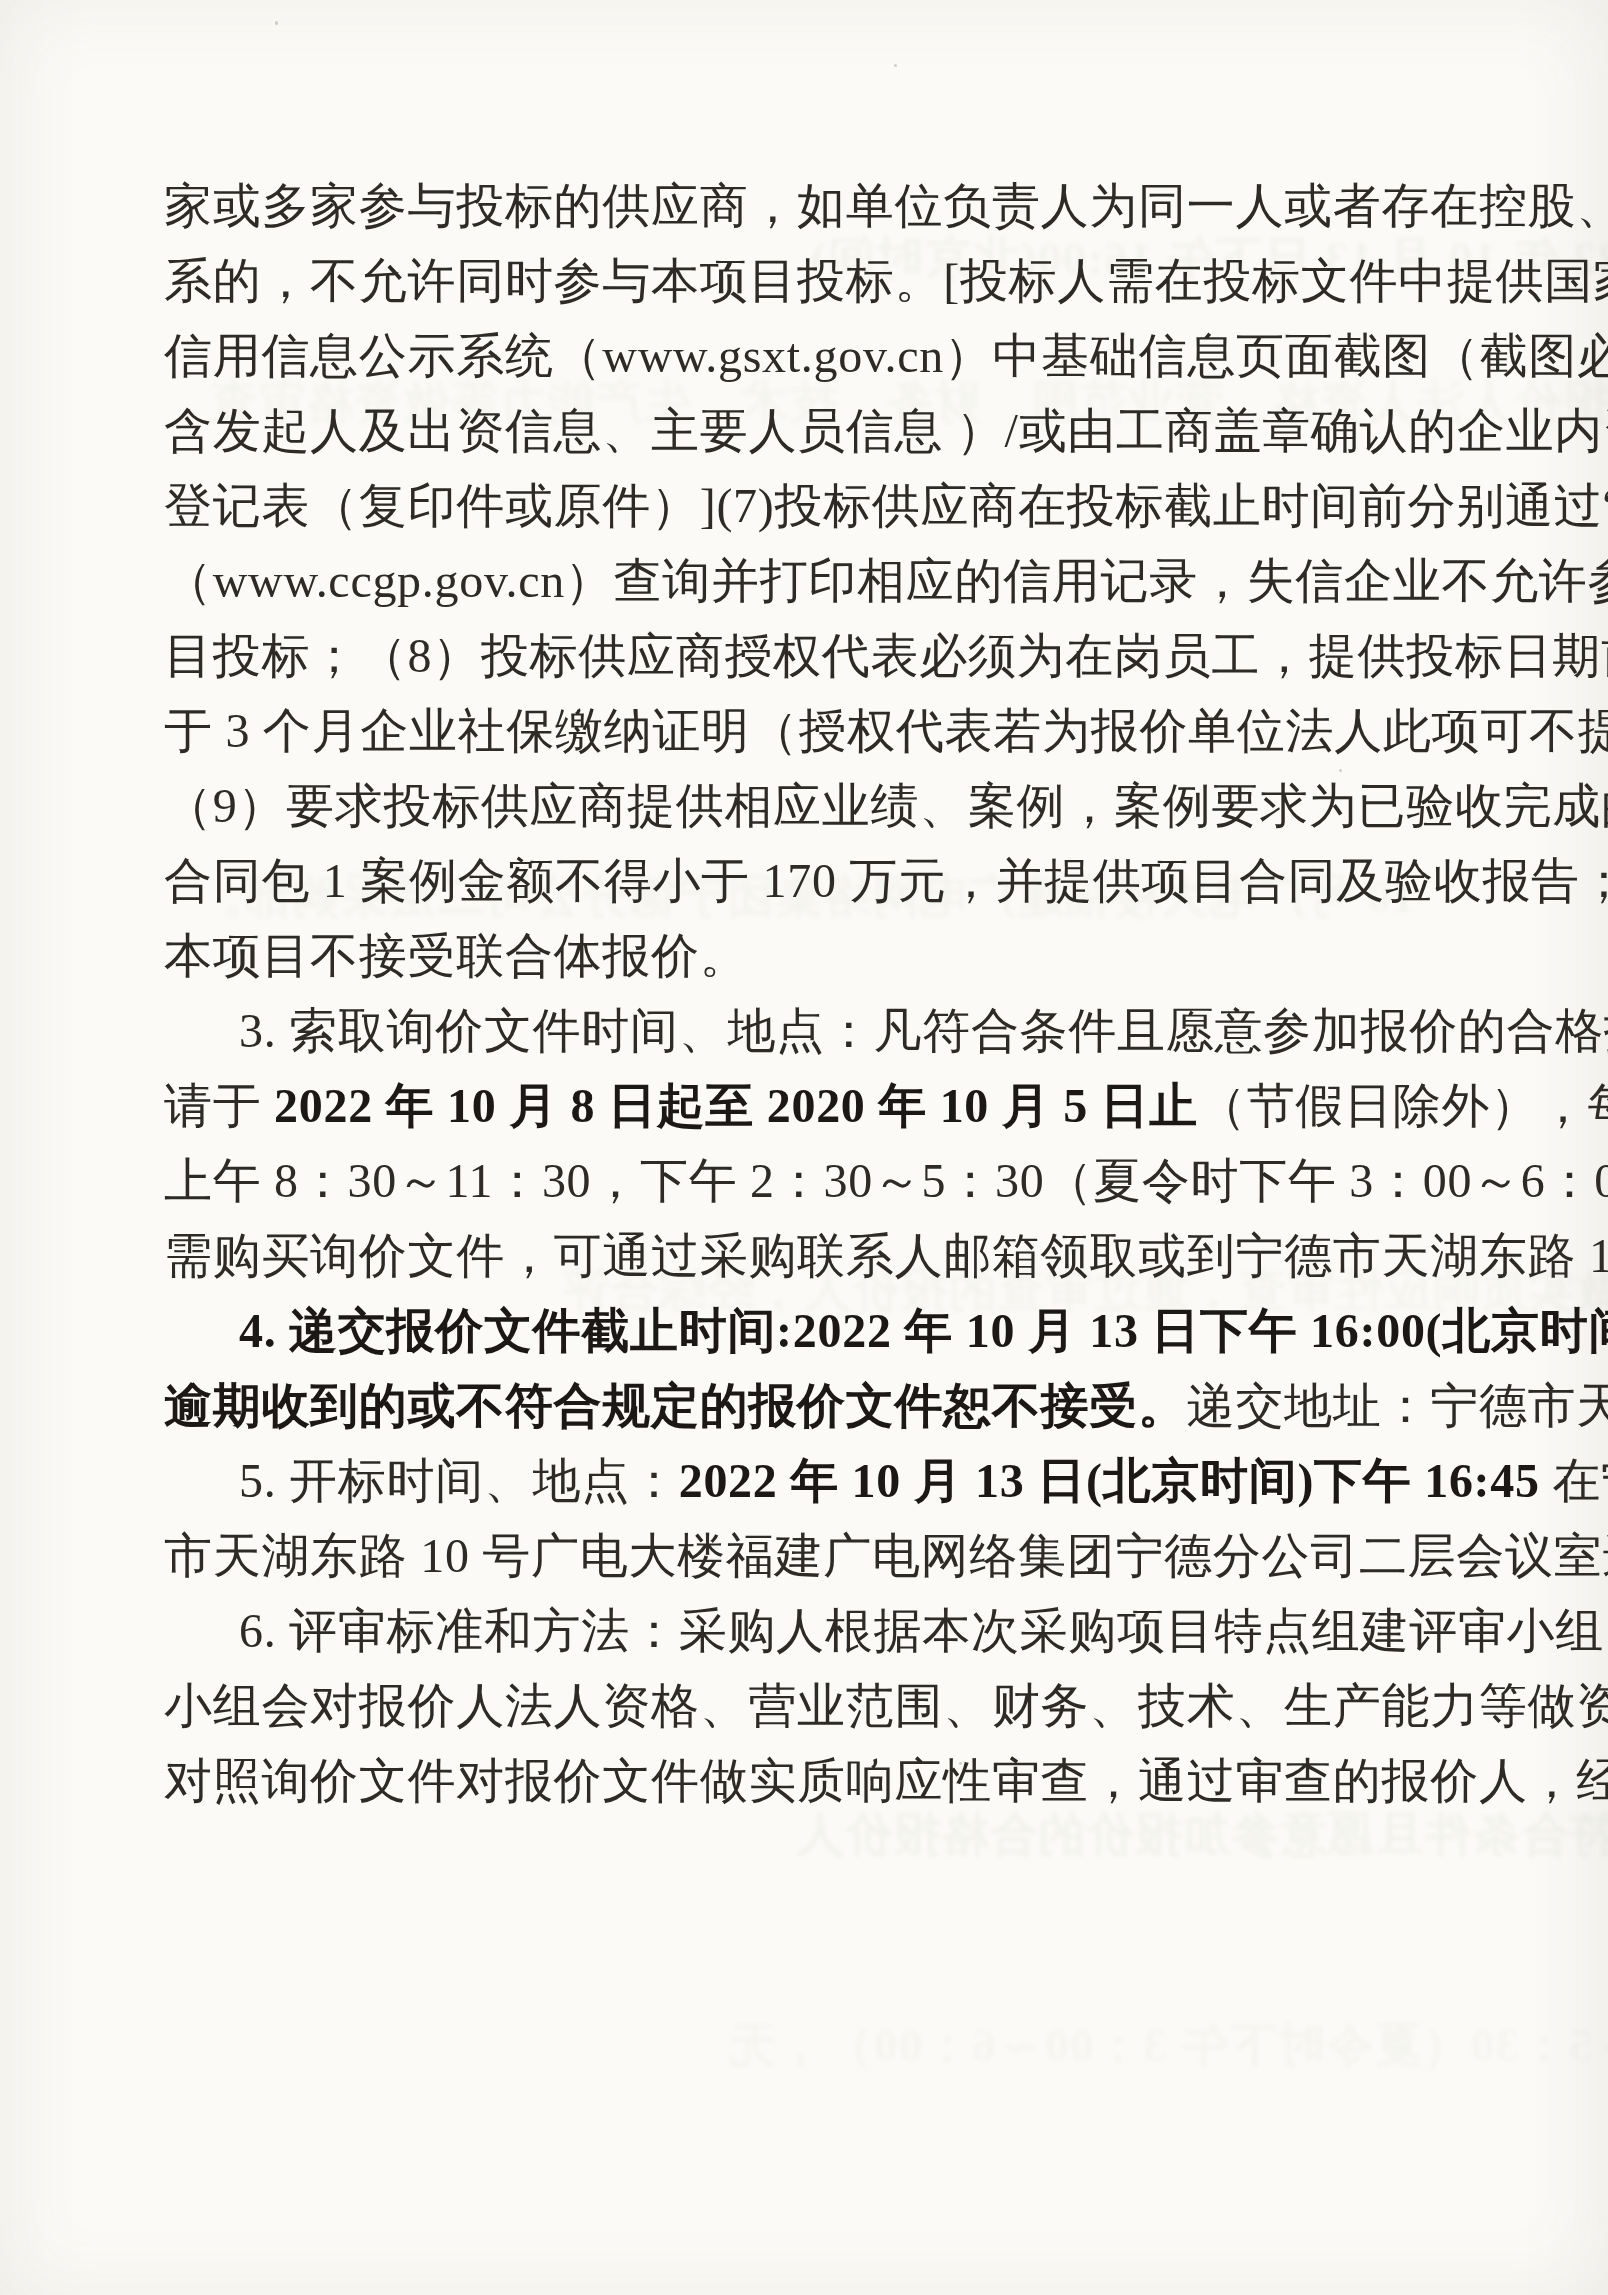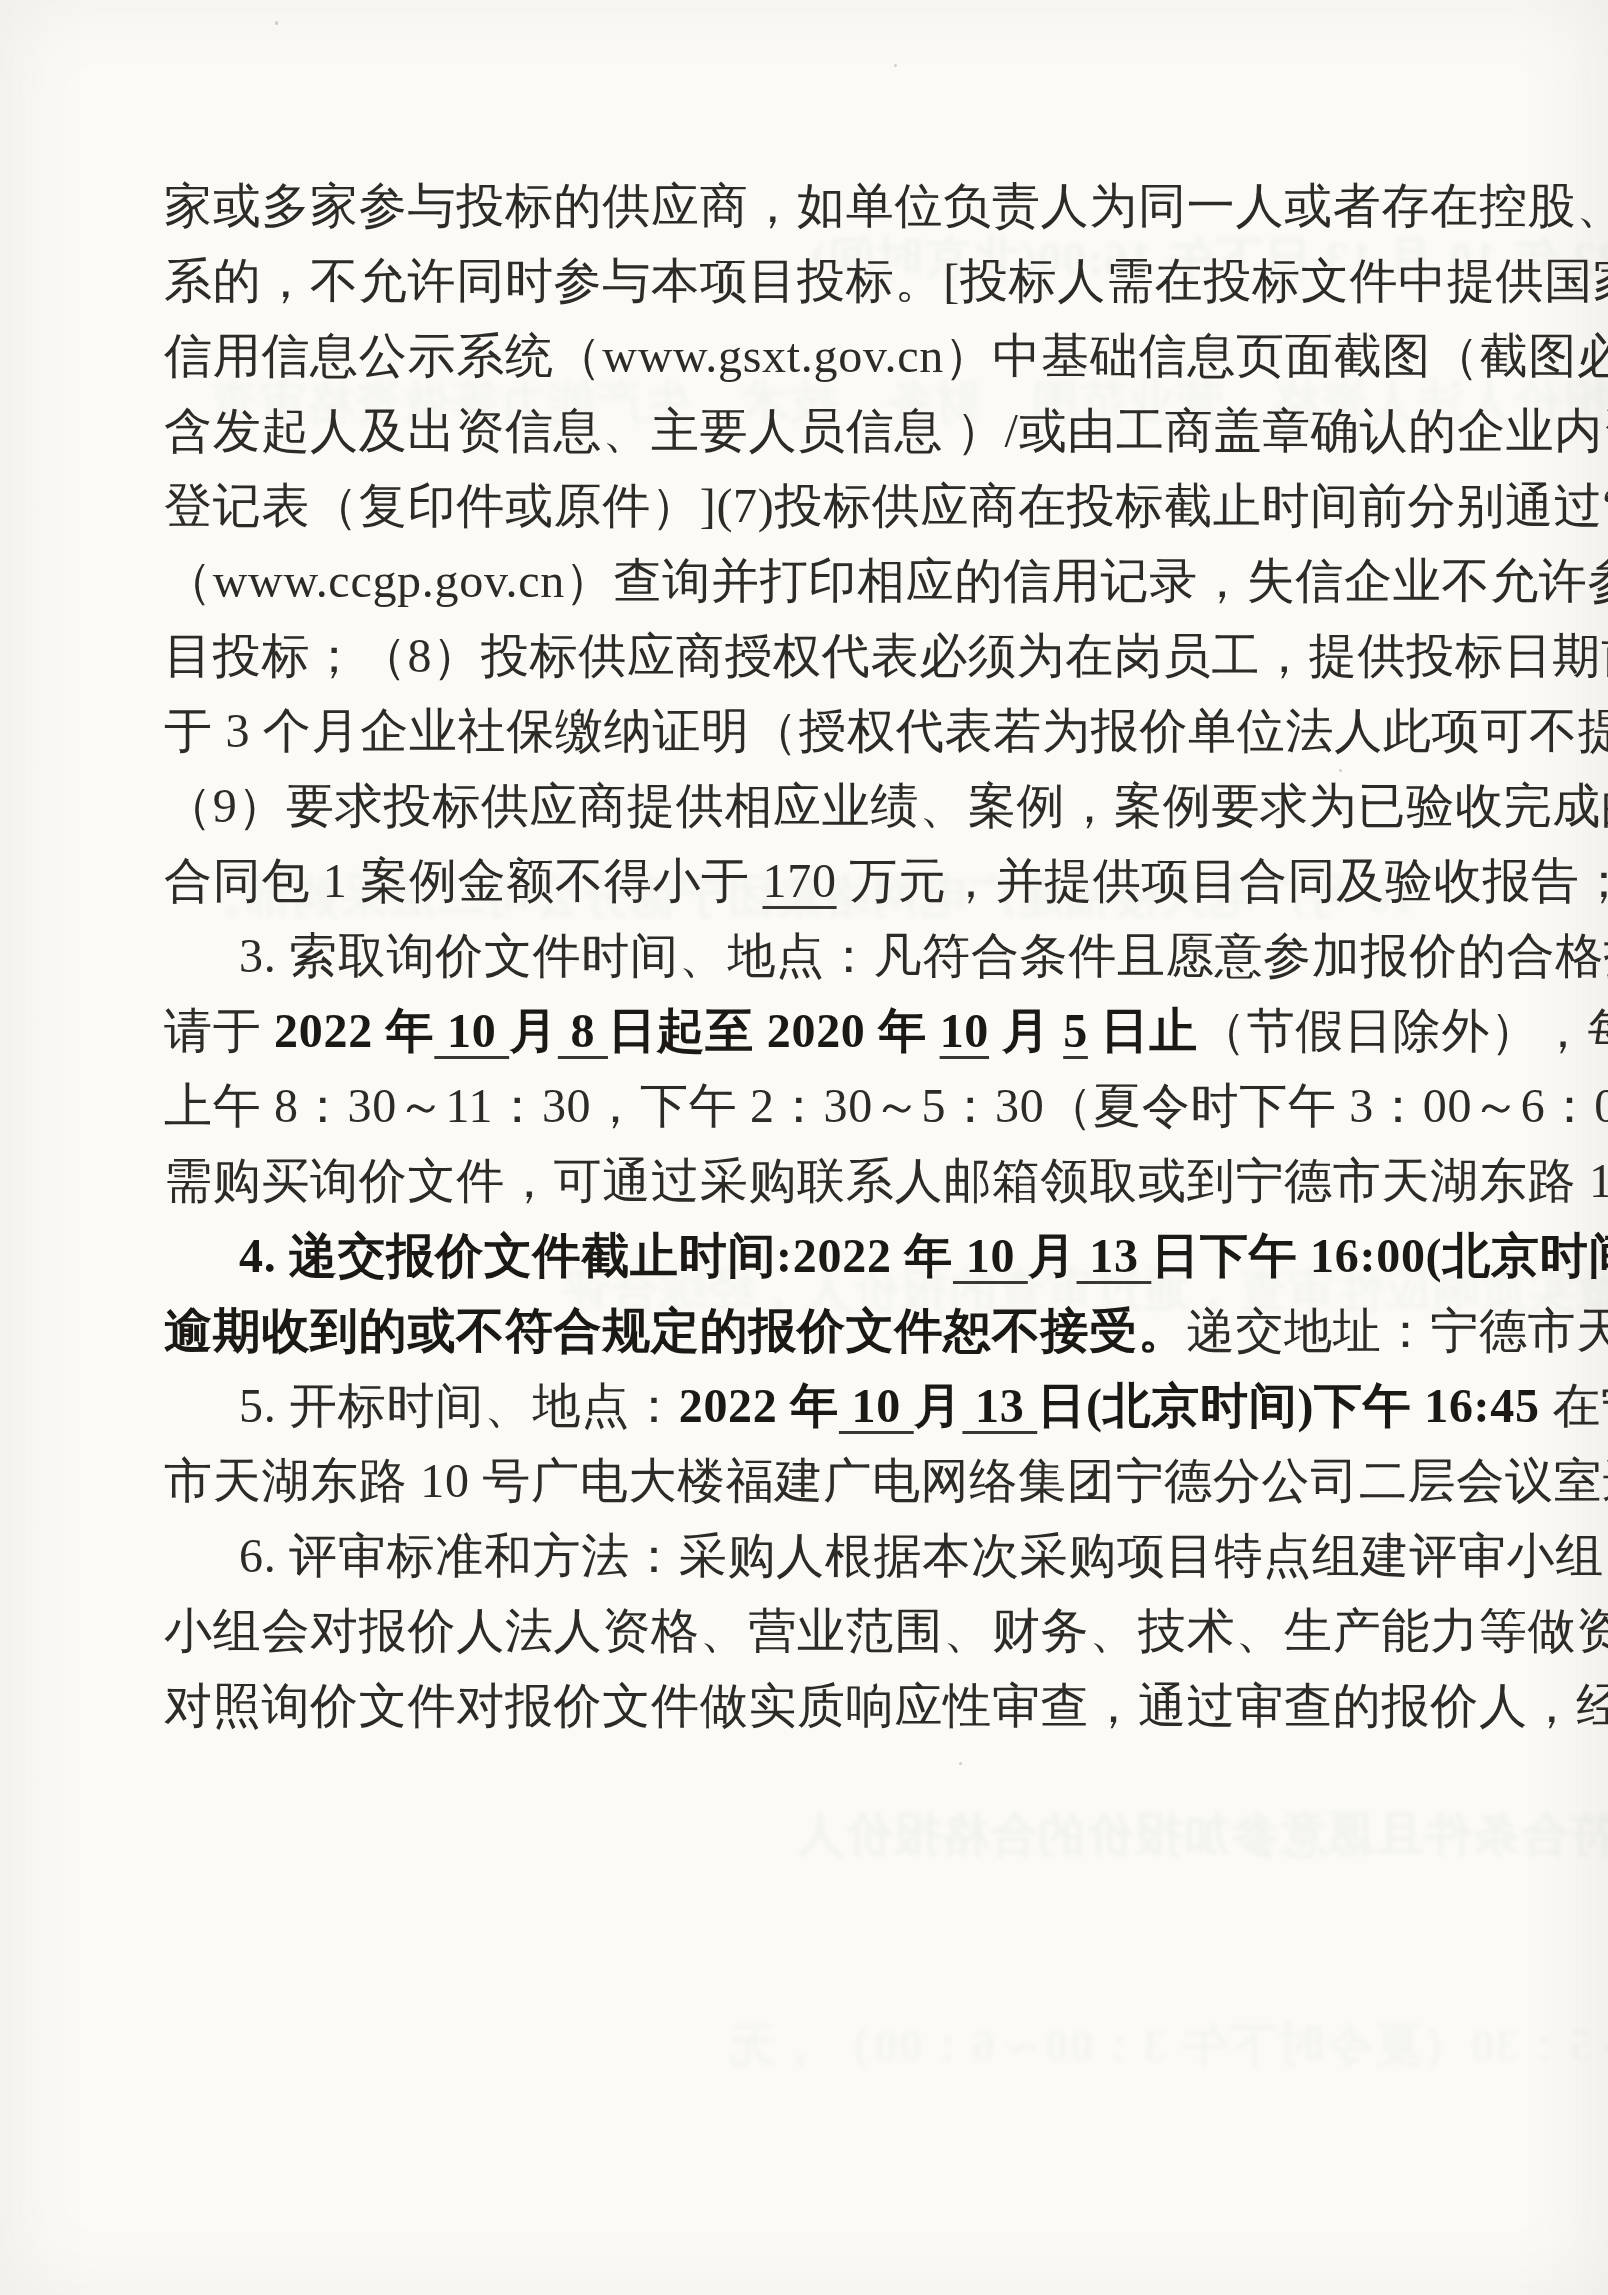--- a/index.html
+++ b/index.html
@@ -61,21 +61,20 @@
     color:var(--ink);
     white-space:nowrap;
   }
   .line.indent{padding-left:75px;}
   .line span{display:inline;}
   .b{
     font-weight:bold;
     color:var(--ink-bold);
   }
   .u{
-    text-decoration:underline;
     text-decoration-thickness:2.7px;
     text-underline-offset:9.4px;
     text-decoration-color:var(--underline);
   }
 </style>
 </head>
 <body>
 
 <div class="page">
   <div class="bleed-layer">
@@ -90,20 +89,21 @@
       <div class="line"><span>家或多家参与投标的供应商，如单位负责人为同一人或者存在控股、管理关</span></div>
       <div class="line"><span>系的，不允许同时参与本项目投标。[投标人需在投标文件中提供国家企业</span></div>
       <div class="line"><span>信用信息公示系统（www.gsxt.gov.cn）中基础信息页面截图（截图必须包</span></div>
       <div class="line"><span>含发起人及出资信息、主要人员信息 ）/或由工商盖章确认的企业内资情况</span></div>
       <div class="line"><span>登记表（复印件或原件）](7)投标供应商在投标截止时间前分别通过“信用</span></div>
       <div class="line"><span>（www.ccgp.gov.cn）查询并打印相应的信用记录，失信企业不允许参与项</span></div>
       <div class="line"><span>目投标；（8）投标供应商授权代表必须为在岗员工，提供投标日期前不少</span></div>
       <div class="line"><span>于 3 个月企业社保缴纳证明（授权代表若为报价单位法人此项可不提供）；</span></div>
       <div class="line"><span>（9）要求投标供应商提供相应业绩、案例，案例要求为已验收完成的项目，</span></div>
       <div class="line"><span>合同包 1 案例金额不得小于 </span><span class="u">170</span><span> 万元，并提供项目合同及验收报告；（10）</span></div>
+      <div class="line"><span>本项目不接受联合体报价。</span></div>
       <div class="line indent"><span>3. 索取询价文件时间、地点：凡符合条件且愿意参加报价的合格报价人</span></div>
       <div class="line"><span>请于 </span><span class="b">2022 年</span><span class="b u"> 10 </span><span class="b">月</span><span class="b u"> 8 </span><span class="b">日起至 2020 年 </span><span class="b u">10</span><span class="b"> 月 </span><span class="b u">5</span><span class="b"> 日止</span><span>（节假日除外），每天</span></div>
       <div class="line"><span>上午 8：30～11：30，下午 2：30～5：30（夏令时下午 3：00～6：00），无</span></div>
       <div class="line"><span>需购买询价文件，可通过采购联系人邮箱领取或到宁德市天湖东路 10 号广电</span></div>
       <div class="line indent"><span class="b">4. 递交报价文件截止时间:2022 年</span><span class="b u"> 10 </span><span class="b">月</span><span class="b u"> 13 </span><span class="b">日下午 16:00(北京时间)，</span></div>
       <div class="line"><span class="b">逾期收到的或不符合规定的报价文件恕不接受。</span><span>递交地址：宁德市天湖东路</span></div>
       <div class="line indent"><span>5. 开标时间、地点：</span><span class="b">2022 年</span><span class="b u"> 10 </span><span class="b">月</span><span class="b u"> 13 </span><span class="b">日(北京时间)下午 16:45</span><span> 在宁德</span></div>
       <div class="line"><span>市天湖东路 10 号广电大楼福建广电网络集团宁德分公司二层会议室进行。</span></div>
       <div class="line indent"><span>6. 评审标准和方法：采购人根据本次采购项目特点组建评审小组，评审</span></div>
       <div class="line"><span>小组会对报价人法人资格、营业范围、财务、技术、生产能力等做资格审查，</span></div>

